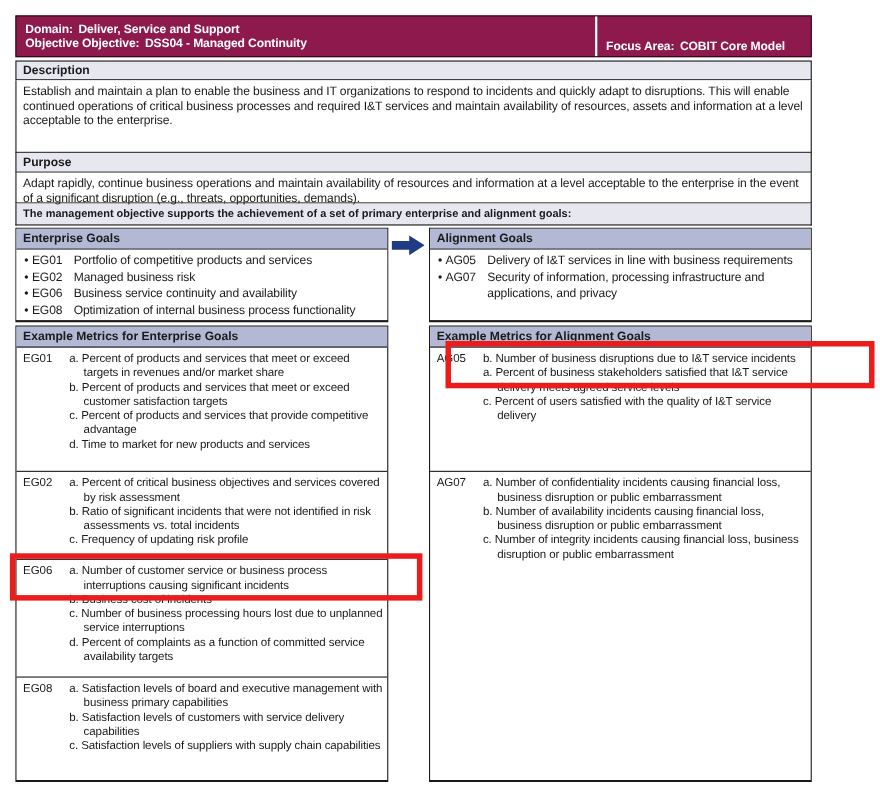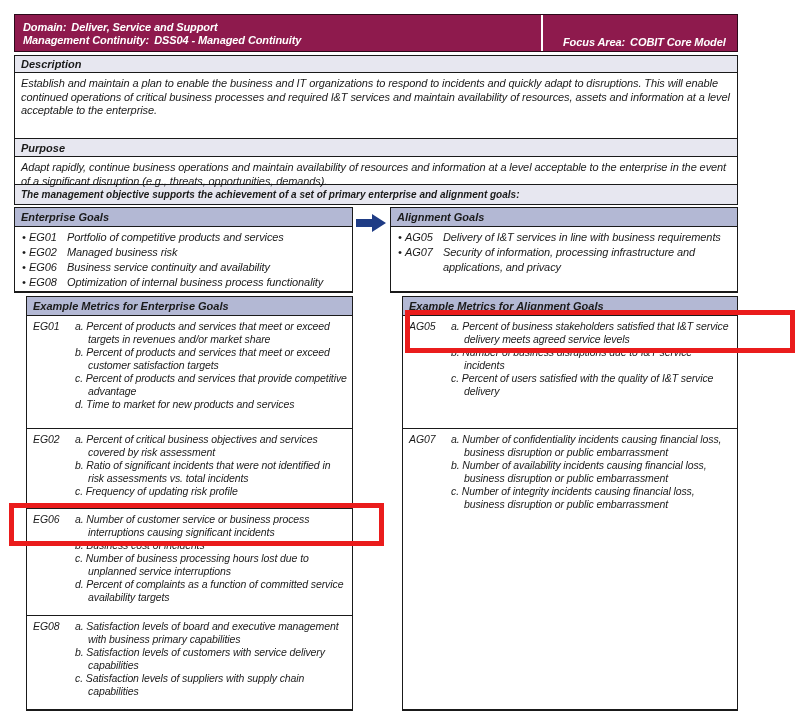--- a/index.html
+++ b/index.html
@@ -13,21 +13,20 @@
     position: relative;
     width: 800px;
     height: 716px;
     background: #fff;
     overflow: hidden;
   }
   .doc {
     position: absolute;
     left: 14px; top: 14px;
     width: 724px;
-    font-style: italic;
   }
 
   
   .top-header {
     display: flex;
     height: 38px;
     background: #8E1A4D;
     border: 1px solid #2b0a1a;
   }
   .top-header .left-cell {
@@ -36,21 +35,21 @@
     display: flex;
     flex-direction: column;
     justify-content: center;
     gap: 1px;
   }
   .top-header .right-cell {
     width: 196px;
     border-left: 2px solid #fff;
     display: flex;
     align-items: flex-end;
-    padding: 3px 8px 3px 20px;
+    padding: 3px 8px 3px 8px;
   }
   .hdr-line {
     color: #fff;
     font-weight: bold;
     font-size: 11px;
     letter-spacing: -0.1px;
     white-space: nowrap;
   }
   .hdr-line .lbl { margin-right: 5px; }
 
@@ -124,21 +123,20 @@
   .goal-bullet { width: 10px; text-align: center; flex: none; }
   .goal-bullet::before { content: "•"; }
   .goal-id { width: 38px; flex: none; }
   .goal-text { flex: 1; }
 
   .metrics-table {
     border: 1px solid #1a1a1a;
     border-bottom: 2px solid #1a1a1a;
     margin-top: 3px;
     background: #fff;
-    margin-left: 12px;
   }
   .metrics-head {
     background: #B3B8D4;
     border-bottom: 1px solid #1a1a1a;
     font-weight: bold;
     font-size: 11px;
     padding: 3px 6px;
     height: 19px;
   }
   .metric-row {
@@ -181,21 +179,21 @@
 
 <div class="page">
   <div class="doc">
 
     <div class="top-header">
       <div class="left-cell">
         <div class="hdr-line">
           <span class="lbl">Domain:</span><span>Deliver, Service and Support</span>
         </div>
         <div class="hdr-line">
-          <span class="lbl">Management Continuity:</span><span>DSS04 - Managed Continuity</span>
+          <span class="lbl">Objective Objective:</span><span>DSS04 - Managed Continuity</span>
         </div>
       </div>
       <div class="right-cell">
         <div class="hdr-line">
           <span class="lbl">Focus Area:</span><span>COBIT Core Model</span>
         </div>
       </div>
     </div>
 
     <div class="band mt">Description</div>
@@ -295,22 +293,22 @@
                 <span class="goal-text">Security of information, processing infrastructure and applications, and privacy</span>
               </div>
             </div>
         </div>
         <div class="metrics-table">
           <div class="metrics-head">Example Metrics for Alignment Goals</div>
           <div id="ag-metrics">
               <div class="metric-row" style="min-height: 113px;">
                 <div class="metric-id">AG05</div>
                 <div class="metric-items">
+                  <div class="metric-item">b. Number of business disruptions due to I&amp;T service incidents</div>
                   <div class="metric-item">a. Percent of business stakeholders satisfied that I&amp;T service delivery meets agreed service levels</div>
-                  <div class="metric-item">b. Number of business disruptions due to I&amp;T service incidents</div>
                   <div class="metric-item">c. Percent of users satisfied with the quality of I&amp;T service delivery</div>
                 </div>
               </div>
               <div class="metric-row" style="min-height: 280px;">
                 <div class="metric-id">AG07</div>
                 <div class="metric-items">
                   <div class="metric-item">a. Number of confidentiality incidents causing financial loss, business disruption or public embarrassment</div>
                   <div class="metric-item">b. Number of availability incidents causing financial loss, business disruption or public embarrassment</div>
                   <div class="metric-item">c. Number of integrity incidents causing financial loss, business disruption or public embarrassment</div>
                 </div>

